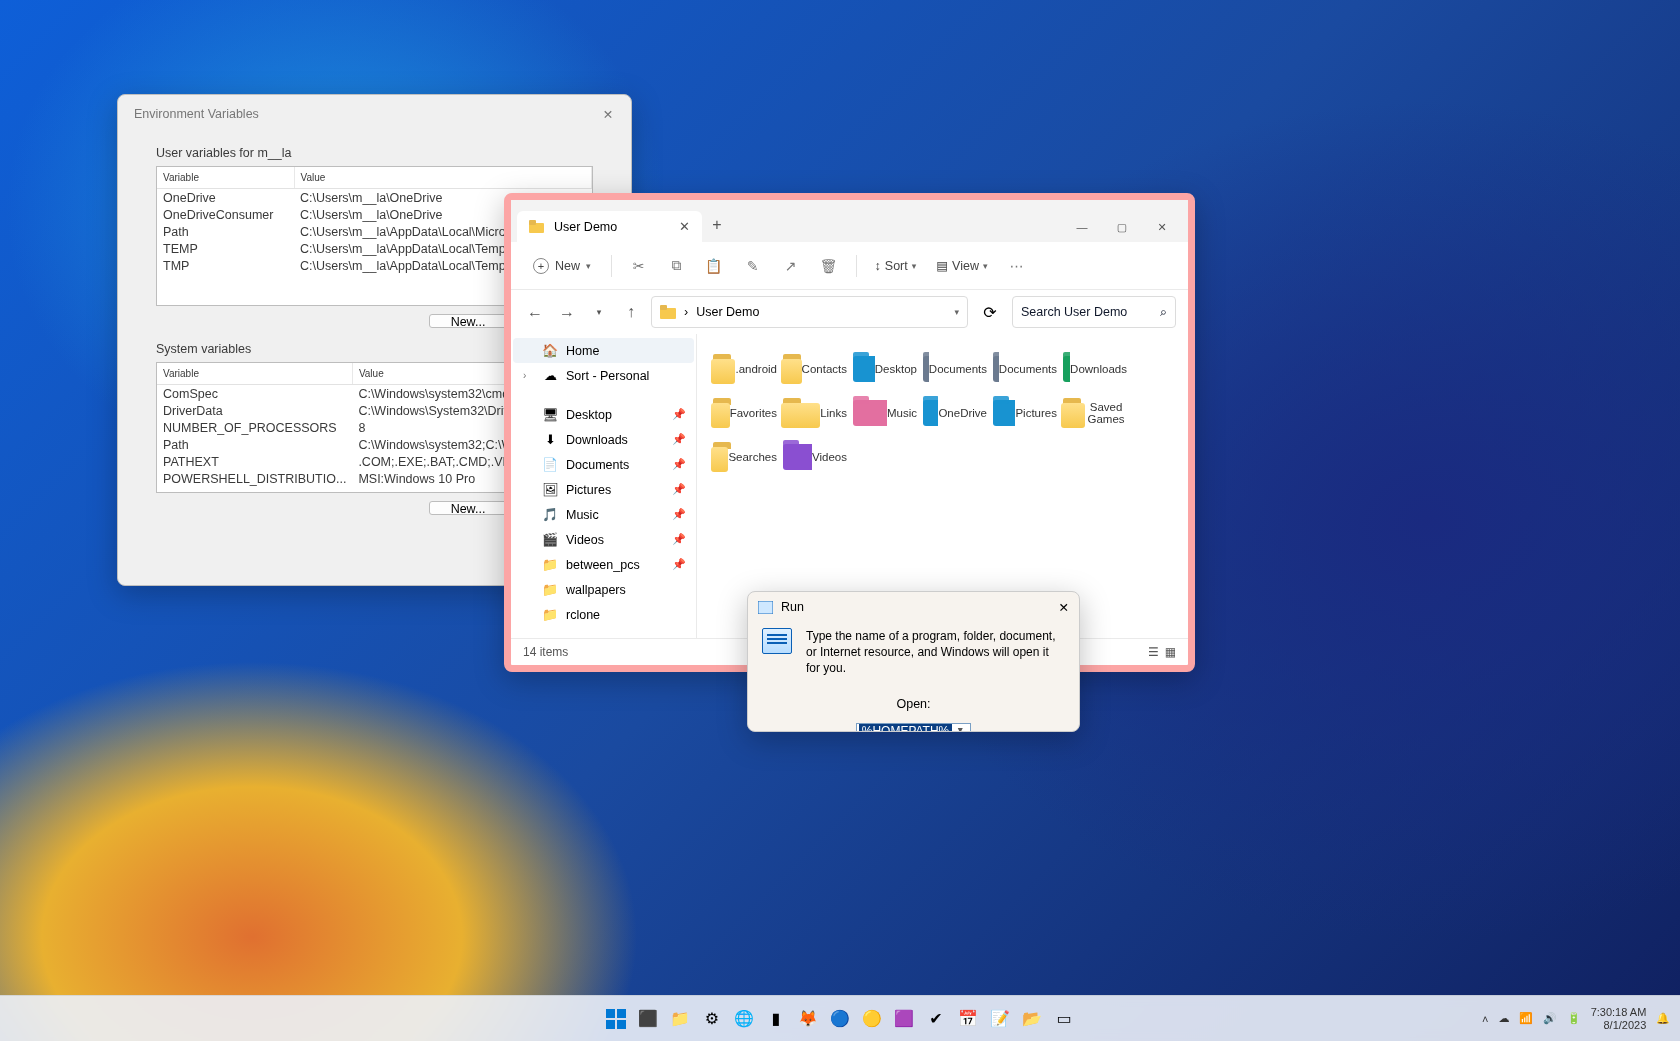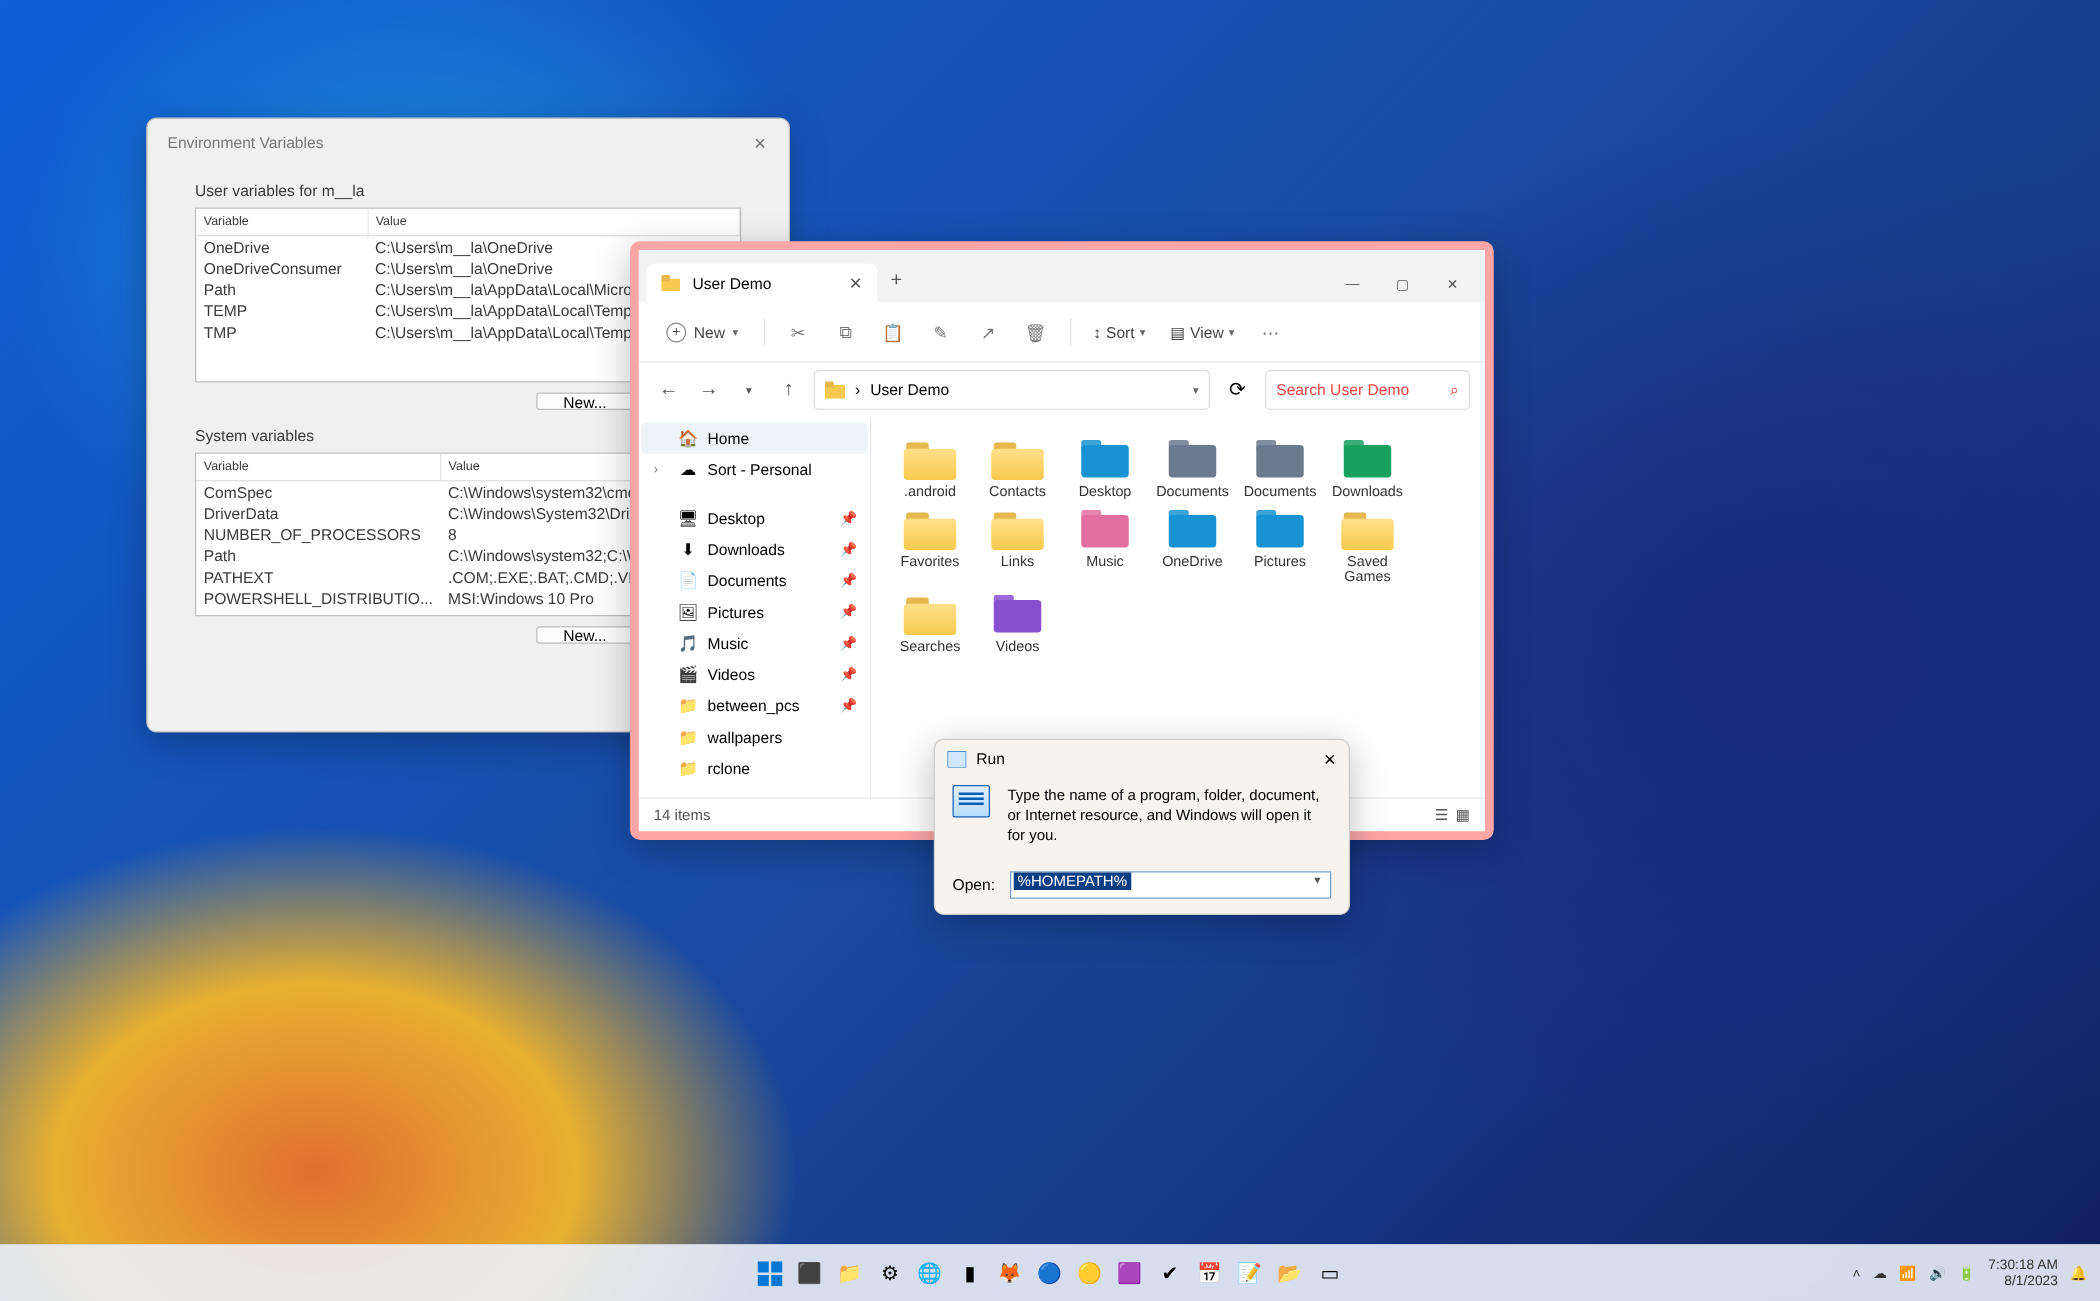--- a/index.html
+++ b/index.html
@@ -41,48 +41,48 @@
 .fx .toolbar { height: 48px; background: #fff; border-bottom: 1px solid #eaeaea; display: flex; align-items: center; padding: 0 14px; gap: 8px; font-size: 12.5px; color: #444; }
 .fx .newbtn { display: flex; align-items: center; gap: 6px; padding: 4px 8px; border-radius: 4px; }
 .fx .newbtn .plus { width: 16px; height: 16px; border: 1px solid #888; border-radius: 50%; display: flex; align-items: center; justify-content: center; font-size: 11px; }
 .fx .tb-icon { width: 30px; text-align: center; color: #777; font-size: 14px; }
 .fx .tb-sep { width: 1px; height: 22px; background: #e2e2e2; margin: 0 4px; }
 .fx .tb-label { display: flex; align-items: center; gap: 4px; padding: 0 6px; }
 .fx .addr { height: 44px; display: flex; align-items: center; gap: 8px; padding: 0 12px; }
 .fx .nav-arrow { width: 24px; text-align: center; color: #555; }
 .fx .crumbs { flex: 1; height: 32px; border: 1px solid #dcdcdc; border-radius: 4px; display: flex; align-items: center; padding: 0 8px; gap: 8px; font-size: 12.5px; }
 .fx .reload { width: 28px; text-align: center; }
-.fx .search { width: 164px; height: 32px; border: 1px solid #dcdcdc; border-radius: 4px; display: flex; align-items: center; padding: 0 8px; font-size: 12.5px; color: #ef4444; justify-content: space-between; }
+.fx .search { width: 164px; height: 32px; border: 1px solid #dcdcdc; border-radius: 4px; display: flex; align-items: center; padding: 0 8px; font-size: 12.5px; color: #0f172a; justify-content: space-between; }
 .fx .body { display: flex; height: 304px; }
 .fx .side { width: 186px; border-right: 1px solid #eaeaea; overflow-y: auto; padding: 4px 2px; font-size: 12.5px; }
 .fx .side .row { display: flex; align-items: center; gap: 8px; padding: 5px 8px 5px 30px; border-radius: 4px; position: relative; }
 .fx .side .row.sel { background: #eef3f8; }
 .fx .side .row .chev { position: absolute; left: 10px; color: #777; font-size: 10px; }
 .fx .side .pin { margin-left: auto; color: #999; font-size: 11px; }
 .fx .side .ico { width: 15px; height: 15px; display: inline-flex; align-items: center; justify-content: center; font-size: 13px; }
 .fx .content { flex: 1; padding: 16px 14px; display: flex; flex-wrap: wrap; gap: 6px 4px; align-content: flex-start; overflow: auto; }
-.fx .item { width: 66px; display: flex; flex-direction: column; align-items: center; text-align: center; font-size: 11.5px; color: #333; }
+.fx .item { width: 66px; display: flex; flex-direction: row; align-items: center; text-align: center; font-size: 11.5px; color: #333; }
 .fx .item .ficon { width: 42px; height: 34px; margin-bottom: 4px; }
 .fx .status { height: 26px; border-top: 1px solid #eaeaea; display: flex; align-items: center; padding: 0 12px; font-size: 12px; color: #555; justify-content: space-between; }
 .fx .viewbtns span { margin-left: 6px; color: #555; }
 
 .folder { width: 42px; height: 34px; position: relative; }
 .folder::before { content: ""; position: absolute; left: 2px; top: 4px; width: 18px; height: 7px; background: #e6b84e; border-radius: 2px 2px 0 0; }
 .folder::after { content: ""; position: absolute; left: 0; top: 9px; right: 0; bottom: 0; background: linear-gradient(#ffe08a, #f7c94e); border-radius: 3px; }
 
 
 .run { left: 747px; top: 591px; width: 333px; height: 141px; background: #f7f3ee; border: 1px solid #ccc; font-size: 12.5px; }
 .run .rt { height: 30px; display: flex; align-items: center; justify-content: space-between; padding: 0 10px; }
 .run .rt .left { display: flex; align-items: center; gap: 8px; }
 .run .body { padding: 6px 14px 0; }
 .run .desc-row { display: flex; gap: 14px; align-items: flex-start; }
 .run .runicon { width: 30px; height: 26px; border: 1.5px solid #0a5fb5; border-radius: 2px; background: linear-gradient(#dff0ff, #b8ddff); flex: none; position: relative; }
 .run .runicon::after { content: ""; position: absolute; left: 4px; right: 4px; top: 5px; height: 2px; background: #0a5fb5; box-shadow: 0 4px 0 #0a5fb5, 0 8px 0 #0a5fb5; }
 .run .desc { font-size: 12px; line-height: 1.35; }
-.run .open-row { display: flex; align-items: center; gap: 12px; margin-top: 20px; }
+.run .open-row { display: flex; align-items: center; gap: 12px; margin-top: 20px; flex-direction: column; }
 .run .combo { flex: 1; height: 22px; border: 1px solid #7a9fc4; background: #fff; display: flex; align-items: flex-start; padding: 0 2px; }
 .run .combo .val { background: #0a3e82; color: #fff; padding: 0 3px; font-size: 12px; }
 .run .combo .dd { margin-left: auto; width: 16px; text-align: center; color: #555; font-size: 10px; }
 .run .rbtns { display: flex; gap: 8px; justify-content: flex-end; padding: 20px 14px 0; }
 .run .rbtn { width: 72px; height: 22px; background: #fdfdfd; border: 1px solid #b8b8b8; border-radius: 3px; font-size: 12px; }
 .run .rbtn.def { border: 1px solid #0067c0; box-shadow: inset 0 0 0 1px #6fb2ee; }
 
 
 .taskbar { position: absolute; left: 0; right: 0; bottom: 0; height: 46px; background: rgba(235,240,248,.9); backdrop-filter: blur(6px); border-top: 1px solid rgba(0,0,0,.08); display: flex; align-items: center; }
 .taskbar .center { position: absolute; left: 50%; transform: translateX(-50%); display: flex; gap: 4px; }

